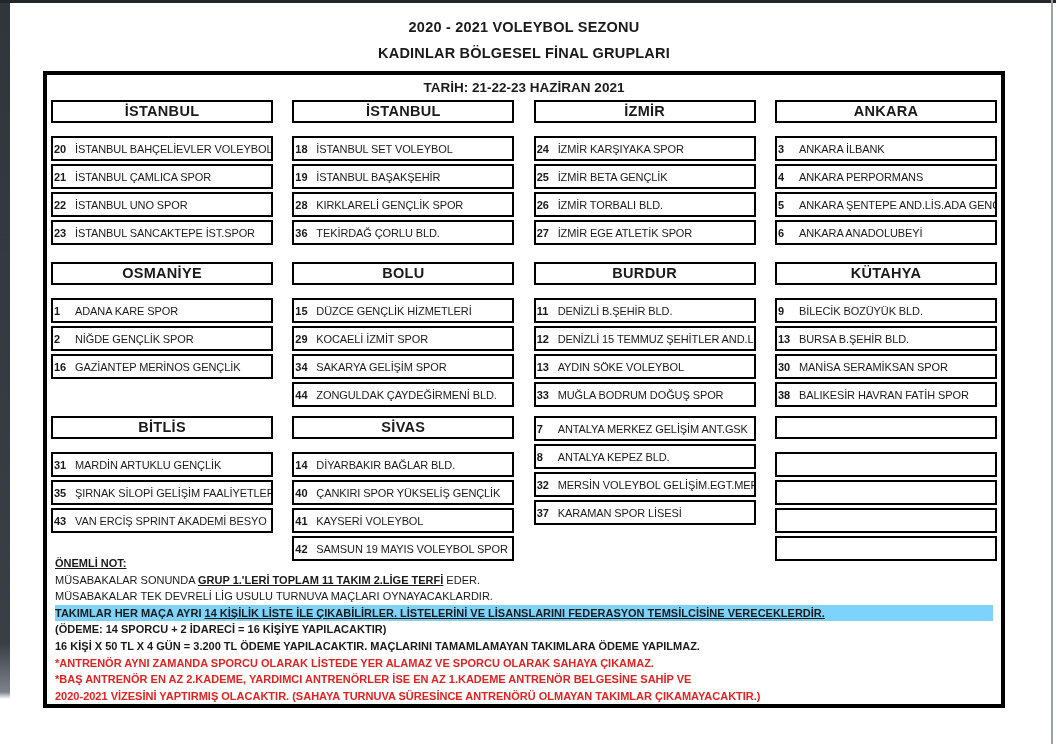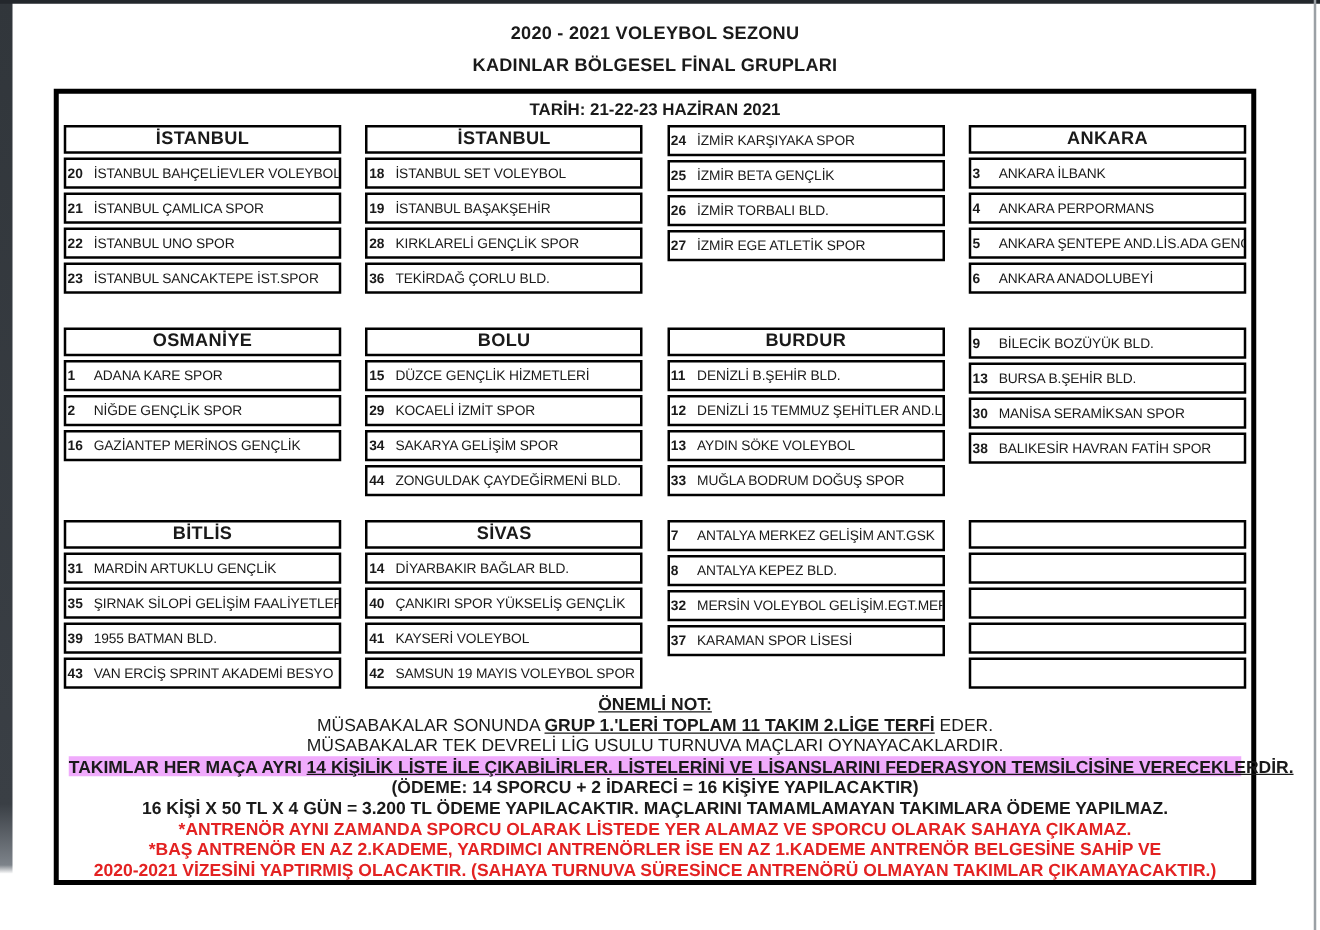--- a/index.html
+++ b/index.html
@@ -19,32 +19,32 @@
 
   .main-box { position:absolute; left:43px; top:71px; width:962px; height:637px;
     border:4px solid #000; background:#fff; }
   .date-header { position:absolute; left:0; top:5px; width:100%; text-align:center;
     font-weight:bold; font-size:13.5px; }
 
   .group-row { position:absolute; left:0; width:100%; padding:0 4px;
     display:flex; justify-content:space-between; }
   .group { width:222px; }
   .group-header { border:2px solid #000; height:23px; line-height:19px; text-align:center;
-    font-weight:bold; font-size:14.5px; margin-bottom:3px; letter-spacing:0.3px; }
+    font-weight:bold; font-size:14.5px; margin-bottom:13px; letter-spacing:0.3px; }
   .team-row { border:2px solid #000; height:25px; margin-bottom:3px;
     display:flex; align-items:center; padding-left:1px; overflow:hidden; }
   .team-row .num { font-weight:bold; font-size:11px; width:21px; flex:none; }
   .team-row .tname { font-size:11px; white-space:nowrap; letter-spacing:-0.1px; }
 
   .notes { position:absolute; left:8px; right:8px; top:480px; }
-  .nl { font-size:14px; line-height:16.6px; white-space:nowrap;text-align:center; }
+  .nl { font-size:11px; line-height:16.6px; white-space:nowrap; }
   .bold { font-weight:bold; }
   .u { text-decoration:underline; }
   .red { color:#e32222; }
-  .highlight { background:#f0abfc; }
+  .highlight { background:#7dd3fc; }
 </style>
 </head>
 <body>
 
 <div class="page">
   <div class="scan-strip-left"></div>
   <div class="scan-line-top"></div>
   <div class="scan-line-right"></div>
 
   <div class="doc-title">
@@ -90,20 +90,21 @@
           <div class="team-row">
       <span class="num">28</span>
       <span class="tname">KIRKLARELİ GENÇLİK SPOR</span>
     </div>
           <div class="team-row">
       <span class="num">36</span>
       <span class="tname">TEKİRDAĞ ÇORLU BLD.</span>
     </div>
         </div>
         <div class="group">
+    <div class="group-header">İZMİR</div>
 
   <div class="team-row">
       <span class="num">24</span>
       <span class="tname">İZMİR KARŞIYAKA SPOR</span>
     </div>
           <div class="team-row">
       <span class="num">25</span>
       <span class="tname">İZMİR BETA GENÇLİK</span>
     </div>
           <div class="team-row">
@@ -187,20 +188,21 @@
           <div class="team-row">
       <span class="num">13</span>
       <span class="tname">AYDIN SÖKE VOLEYBOL</span>
     </div>
           <div class="team-row">
       <span class="num">33</span>
       <span class="tname">MUĞLA BODRUM DOĞUŞ SPOR</span>
     </div>
         </div>
         <div class="group">
+    <div class="group-header">KÜTAHYA</div>
 
   <div class="team-row">
       <span class="num">9</span>
       <span class="tname">BİLECİK BOZÜYÜK BLD.</span>
     </div>
           <div class="team-row">
       <span class="num">13</span>
       <span class="tname">BURSA B.ŞEHİR BLD.</span>
     </div>
           <div class="team-row">
@@ -217,24 +219,20 @@
         <div class="group">
     <div class="group-header">BİTLİS</div>
 
   <div class="team-row">
       <span class="num">31</span>
       <span class="tname">MARDİN ARTUKLU GENÇLİK</span>
     </div>
           <div class="team-row">
       <span class="num">35</span>
       <span class="tname">ŞIRNAK SİLOPİ GELİŞİM FAALİYETLERİ</span>
-    </div>
-          <div class="team-row">
-      <span class="num">39</span>
-      <span class="tname">1955 BATMAN BLD.</span>
     </div>
           <div class="team-row">
       <span class="num">43</span>
       <span class="tname">VAN ERCİŞ SPRINT AKADEMİ BESYO</span>
     </div>
         </div>
         <div class="group">
     <div class="group-header">SİVAS</div>
 
   <div class="team-row">

